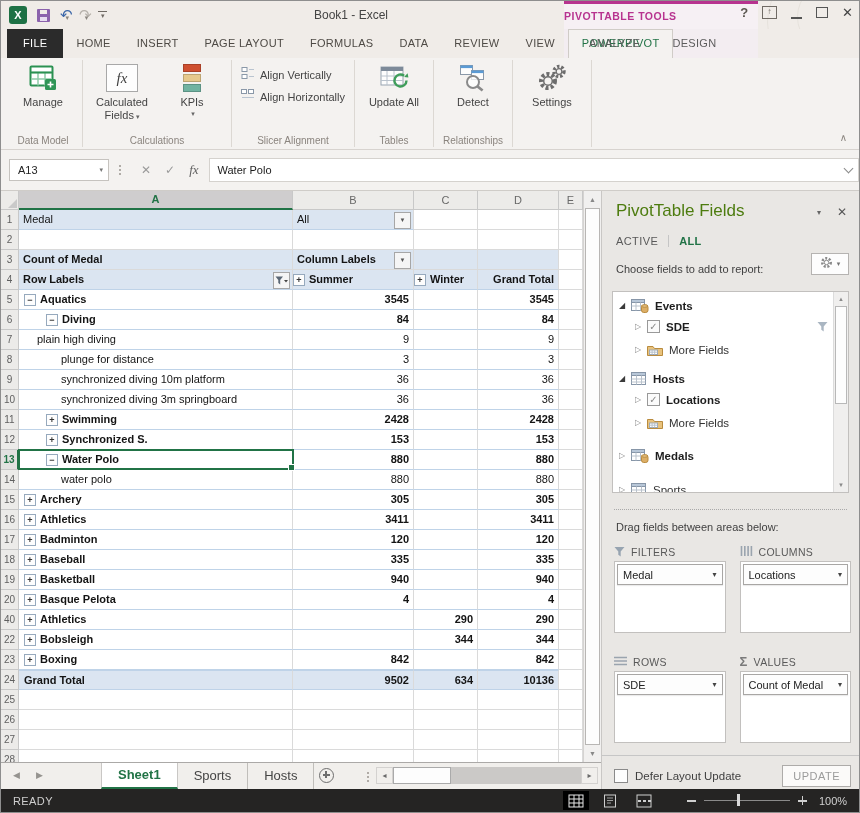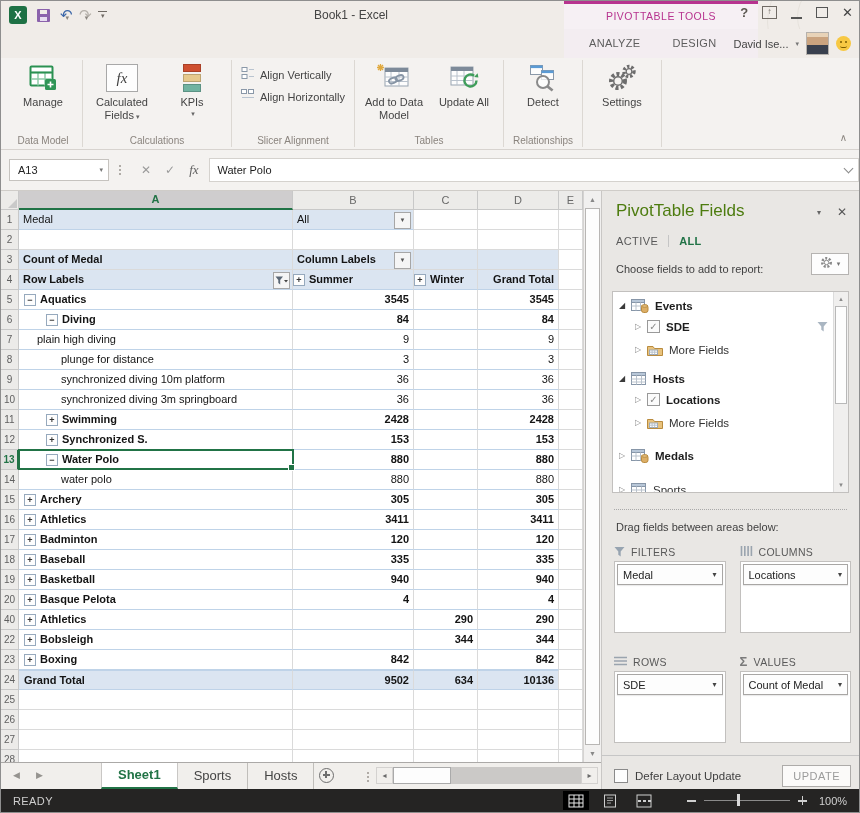--- a/index.html
+++ b/index.html
@@ -14,21 +14,21 @@
          font-size:11px;display:inline-flex;align-items:center;justify-content:center;}
   .saveicon{width:13px;height:13px;background:#8b62ac;border-radius:1px;position:relative;}
   .saveicon:before{content:"";position:absolute;left:3px;top:1px;width:7px;height:4px;background:#f0ece8;}
   .saveicon:after{content:"";position:absolute;left:3px;bottom:1px;width:7px;height:4px;background:#e7ddf0;}
   .undo{color:#3b66a8;font-size:15px;line-height:14px;}
   .redo{color:#b5b0aa;font-size:15px;line-height:14px;}
   .qcaret{font-size:7px;color:#8a857f;margin-left:-7px;}
   .qcust{display:inline-block;width:9px;border-top:1.5px solid #6f6a64;padding-top:1px;font-size:7px;color:#6f6a64;text-align:center;line-height:6px;}
   .wintitle{position:absolute;left:250px;top:0;width:200px;height:28px;line-height:28px;text-align:center;
             font-size:12px;color:#444;}
-  .ctxhdr{position:absolute;left:563px;top:0;width:194px;height:28px;background:#f6f0f4;text-align:center;}
+  .ctxhdr{position:absolute;left:563px;top:0;width:194px;height:28px;background:#f6f0f4;text-align:left;font-weight:bold;}
   .ctxstrip{position:absolute;left:0;top:0;width:100%;height:3px;background:#b7338f;}
   .ctxlabel{display:inline-block;margin-top:9px;font-size:10.5px;letter-spacing:.5px;color:#b7338f;}
   .winctl{position:absolute;right:6px;top:4px;display:flex;align-items:center;gap:14px;}
   .helpglyph{font-size:13px;color:#5a564f;font-weight:bold;}
   .ribdisp{width:13px;height:11px;border:1px solid #6f6a64;font-size:8px;line-height:9px;text-align:center;color:#6f6a64;}
   .minbtn{width:11px;height:10px;border-bottom:2px solid #555;}
   .maxbtn{width:10px;height:9px;border:1.5px solid #555;}
   .closebtn{font-size:13px;color:#444;line-height:13px;}
   
   .tabrow{position:absolute;left:0;top:28px;width:100%;height:29px;background:#f0ece8;}
@@ -210,30 +210,35 @@
       <span class="helpglyph">?</span>
       <span class="ribdisp">↑</span>
       <span class="minbtn"></span>
       <span class="maxbtn"></span>
       <span class="closebtn">✕</span>
     </div>
   </div>
 
   <div class="tabrow">
     <div class="ctxbg"></div>
+    <div class="tabs">
+        <div class="tab file">FILE</div>
+        <div class="tab">HOME</div>
+        <div class="tab">INSERT</div>
+        <div class="tab">PAGE LAYOUT</div>
+        <div class="tab">FORMULAS</div>
+        <div class="tab">DATA</div>
+        <div class="tab">REVIEW</div>
+        <div class="tab">VIEW</div>
+        <div class="tab active">POWERPIVOT</div>
+      </div>
     <div class="ctxtabs">
         <div class="tab">ANALYZE</div>
         <div class="tab">DESIGN</div>
       </div>
-    <div class="userarea">
-      <span class="username">David Ise...</span>
-      <span class="usercaret">▾</span>
-      <span class="avatar"></span>
-      <span class="smiley"></span>
-    </div>
   </div>
 
   <div class="ribbon">
     <div class="rgroups">
         <div class="rgroup">
           <div class="rbtns">
             <div class="bigbtn">
               <span class="bicon">
                 <svg width="30" height="30">
                   <rect x="2.5" y="3.5" width="22" height="19" rx="1" fill="#fff" stroke="#2b9152" stroke-width="2"></rect>
@@ -289,35 +294,20 @@
                   <path d="M1 9.5h12" stroke="#b9c4d0"></path>
                 </svg></span>
               <span class="blblw"><span>Align Horizontally</span></span>
             </div>
           </div>
           <div class="glbl">Slicer Alignment</div>
         </div>
         <div class="gdiv"></div>
         <div class="rgroup">
           <div class="rbtns">
-            <div class="bigbtn">
-              <span class="bicon">
-                <svg width="34" height="30">
-                  <rect x="8" y="5" width="23" height="18" fill="#fdfdfd" stroke="#97a3b0"></rect>
-                  <rect x="8" y="5" width="23" height="4" fill="#7d8a99"></rect>
-                  <path d="M14 9v14M22 9v14M8 14h23M8 18.5h23" stroke="#b9c2cc"></path>
-                  <path d="M3.5 1v7M0 4.5h7M1 2l5 5M6 2l-5 5" stroke="#e0a93e" stroke-width="1.3"></path>
-                  <g stroke="#8795a5" stroke-width="1.8" fill="none">
-                    <ellipse cx="16" cy="17.5" rx="4.2" ry="2.6" transform="rotate(-20 16 17.5)"></ellipse>
-                    <ellipse cx="22.5" cy="15" rx="4.2" ry="2.6" transform="rotate(-20 22.5 15)"></ellipse>
-                  </g>
-                </svg>
-              </span>
-              <span class="blblw"><span>Add to Data Model</span></span>
-            </div>
             <div class="bigbtn">
               <span class="bicon">
                 <svg width="32" height="30">
                   <rect x="3" y="4" width="22" height="18" fill="#fdfdfd" stroke="#97a3b0"></rect>
                   <rect x="3" y="4" width="22" height="4" fill="#7d8a99"></rect>
                   <path d="M9 8v14M16 8v14M3 13h22M3 17.5h22" stroke="#b9c2cc"></path>
                   <path d="M28.5 17.5a6 6 0 1 1-2.4-4.8" fill="none" stroke="#3f9d5a" stroke-width="2.4"></path>
                   <path d="M29.6 10.2l.8 4.4-4.3-.7z" fill="#3f9d5a"></path>
                 </svg>
               </span>

